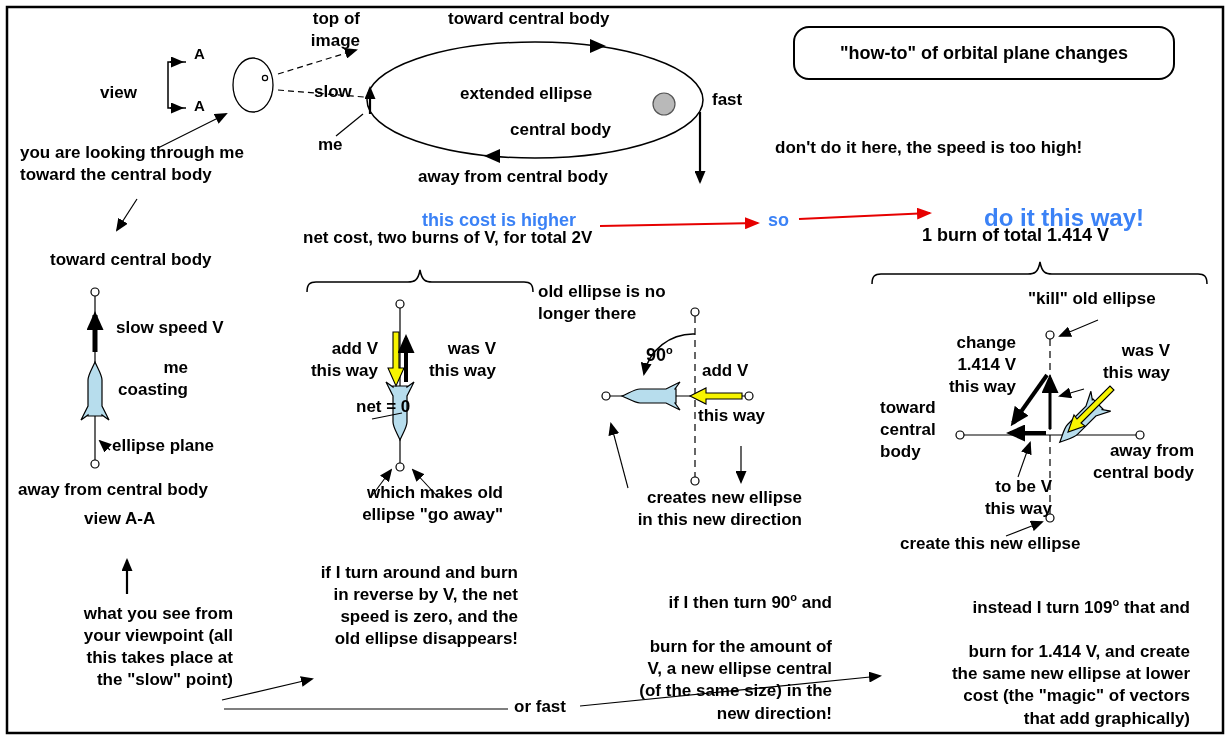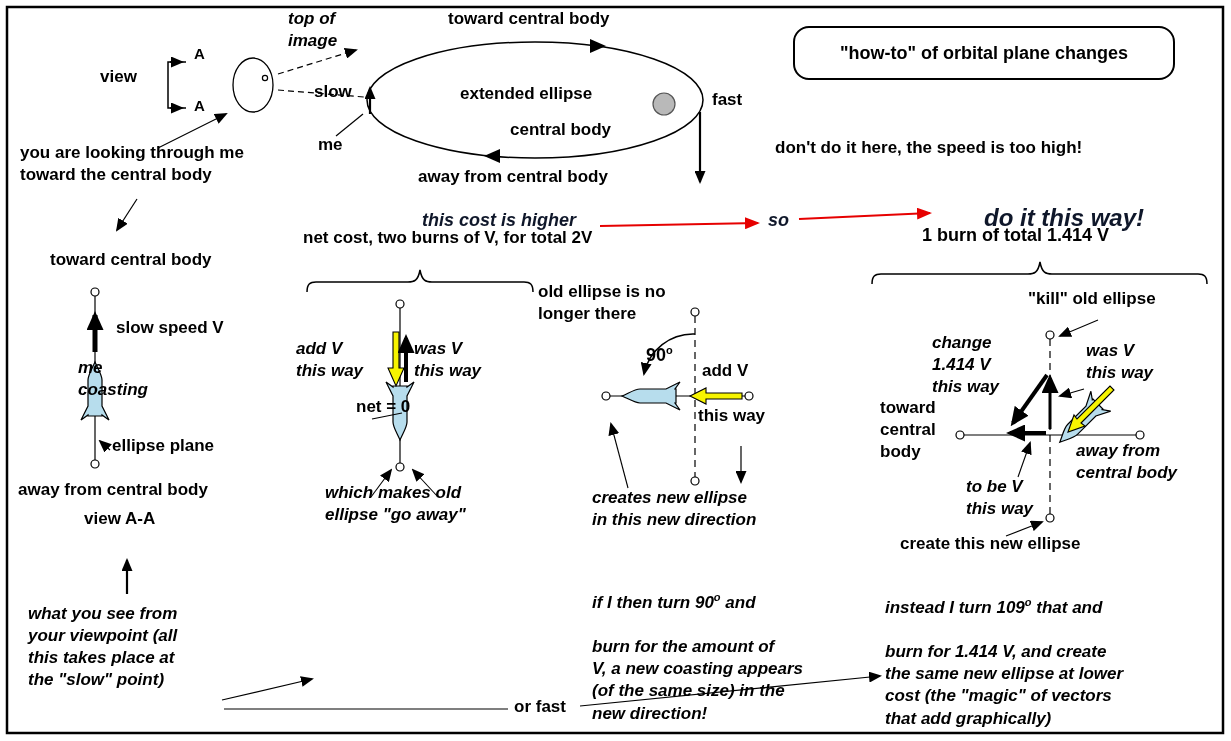--- a/index.html
+++ b/index.html
@@ -1,22 +1,22 @@
 <!DOCTYPE html>
 <html><head>
 <meta charset="utf-8">
 <style>
   html,body{margin:0;padding:0;background:#fff;}
   #page{position:relative;width:1231px;height:741px;background:#fff;overflow:hidden;
         font-family:"Liberation Sans", sans-serif;}
   svg{position:absolute;left:0;top:0;}
   .t{position:absolute;font:bold 17px "Liberation Sans", sans-serif;color:#000;
      white-space:pre-line;line-height:1.3;}
-  .center{text-align:left;font-style:italic;}
-  .red{color:#0f172a;font-style:italic;}
+  .center{text-align:right;}
+  .red{color:#3b82f6;}
   .s18{font-size:18px;}
   .s19{font-size:24px;}
   .s15{font-size:15px;}
   sup{font-size:11px;line-height:0;}
   #howto-box{position:absolute;left:793px;top:26px;width:378px;height:50px;
      border:2px solid #000;border-radius:16px;display:flex;align-items:center;
      justify-content:center;font:bold 18px "Liberation Sans", sans-serif;}
 </style>
 </head>
 <body>
@@ -108,21 +108,21 @@
   <line x1="1098" y1="320" x2="1060" y2="336" stroke="#000" stroke-width="1.1" marker-end="url(#mBlack)"></line>
   <line x1="1084" y1="389" x2="1060" y2="396" stroke="#000" stroke-width="1.1" marker-end="url(#mBlack)"></line>
   <line x1="1018" y1="477" x2="1030" y2="443" stroke="#000" stroke-width="1.1" marker-end="url(#mBlack)"></line>
   <line x1="1006" y1="536" x2="1042" y2="522" stroke="#000" stroke-width="1.1" marker-end="url(#mBlack)"></line>
 
   <line x1="222" y1="700" x2="312" y2="679" stroke="#000" stroke-width="1.2" marker-end="url(#mBlack)"></line>
   <line x1="224" y1="709" x2="508" y2="709" stroke="#000" stroke-width="1.2"></line>
   <line x1="580" y1="706" x2="880" y2="676" stroke="#000" stroke-width="1.2" marker-end="url(#mBlack)"></line>
 </svg>
 
-<div class="t" style="left:100px;top:66px">view</div>
+<div class="t" style="left:100px;top:82px">view</div>
 <div class="t s15" style="left:194px;top:44px">A</div>
 <div class="t s15" style="left:194px;top:96px">A</div>
 <div class="t center" style="left:288px;top:8px;width:72px">top of
 image</div>
 <div class="t" style="left:448px;top:8px">toward central body</div>
 <div class="t" style="left:460px;top:83px">extended ellipse</div>
 <div class="t" style="left:510px;top:119px">central body</div>
 <div class="t" style="left:418px;top:166px">away from central body</div>
 <div class="t" style="left:314px;top:81px">slow</div>
 <div class="t" style="left:318px;top:134px">me</div>
@@ -153,32 +153,36 @@
 this takes place at
 the "slow" point)</div>
 
 <div class="t center" style="left:296px;top:338px;width:82px">add V
 this way</div>
 <div class="t center" style="left:414px;top:338px;width:82px">was V
 this way</div>
 <div class="t" style="left:356px;top:396px">net = 0</div>
 <div class="t center" style="left:325px;top:482px;width:178px">which makes old
 ellipse "go away"</div>
+<div class="t center" style="left:268px;top:562px;width:250px">if I turn around and burn
+in reverse by V,  the net
+speed is zero,  and the
+old ellipse disappears!</div>
 
 <div class="t" style="left:538px;top:281px">old ellipse is no
 longer there</div>
 <div class="t s18" style="left:646px;top:344px"><span>90</span><sup>o</sup></div>
 <div class="t" style="left:702px;top:360px">add V</div>
 <div class="t" style="left:698px;top:405px">this way</div>
 <div class="t center" style="left:592px;top:487px;width:210px">creates new ellipse
 in this new direction</div>
 <div class="t center" style="left:592px;top:570px;width:240px">
   <div><span>if I then turn 90</span><sup>o</sup><span> and</span></div>
   <div>burn for the amount of
-V,  a new coasting appears
+V,  a new ellipse central
 (of the same size) in the
 new direction!</div>
 </div>
 
 <div class="t" style="left:1028px;top:288px">"kill" old ellipse</div>
 <div class="t center" style="left:932px;top:332px;width:84px">change
 1.414 V
 this way</div>
 <div class="t center" style="left:1086px;top:340px;width:84px">was V
 this way</div>

